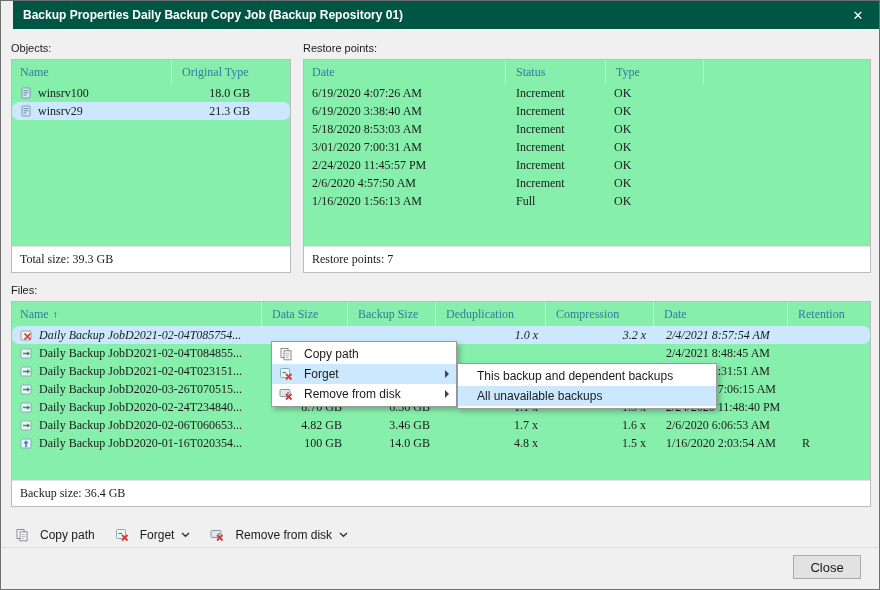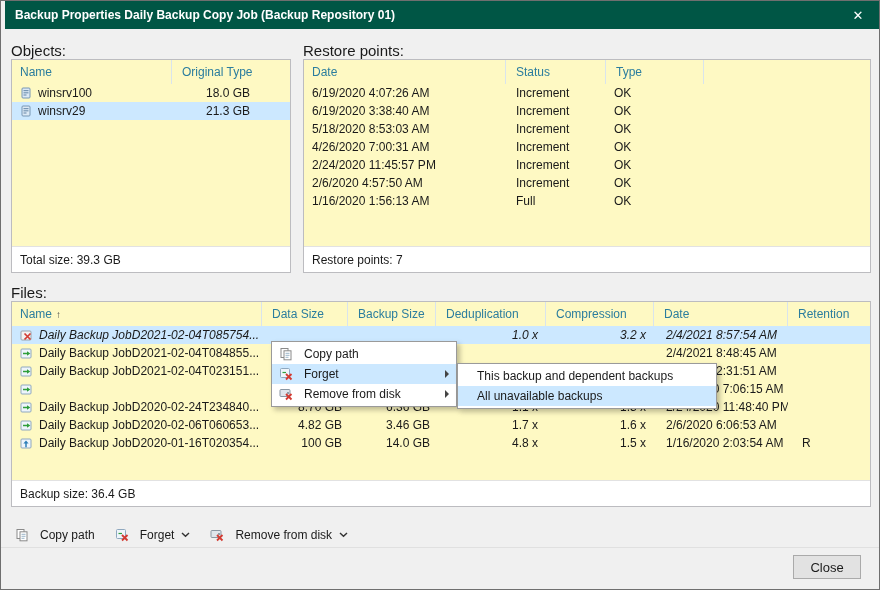--- a/index.html
+++ b/index.html
@@ -1,41 +1,41 @@
 <!DOCTYPE html>
 <html><head>
 <meta charset="utf-8">
 <style>
   * { margin:0; padding:0; box-sizing:border-box; }
   html,body { width:880px; height:590px; }
   body { font-family:"Liberation Sans","DejaVu Sans",sans-serif; font-size:12px; color:#1a1a1a; background:#fff; }
   .window { position:relative; width:880px; height:590px; background:#f0f0f0; border:1px solid #6f6f6f; overflow:hidden; }
 
-  .titlebar { position:absolute; top:0; left:4px; right:0; height:28px; background:#005645; color:#fff; display:flex; align-items:center; padding:0 10px; }
+  .titlebar { position:absolute; top:0; left:12px; right:0; height:28px; background:#005645; color:#fff; display:flex; align-items:center; padding:0 10px; }
   .titlebar .title { flex:1; font-weight:bold; font-size:12px; }
   .close-btn { width:22px; text-align:center; cursor:pointer; font-family:"DejaVu Sans",sans-serif; font-size:13px; }
 
-  .seclabel { position:absolute; font-size:15px; }
+  .seclabel { position:absolute; font-size:11px; }
   .lbl-objects { left:10px; top:41px; }
   .lbl-rp { left:302px; top:41px; }
   .lbl-files { left:10px; top:283px; }
 
-  .panel { position:absolute; background:#fef9c3; border:1px solid #bcbcc0; display:flex; flex-direction:column; overflow:hidden; }
+  .panel { position:absolute; background:#86efac; border:1px solid #bcbcc0; display:flex; flex-direction:column; overflow:hidden;font-family:Liberation Serif, serif; }
   .objects-panel { left:10px; top:58px; width:280px; height:214px; }
   .rp-panel { left:302px; top:58px; width:568px; height:214px; }
   .files-panel { left:10px; top:300px; width:860px; height:206px; }
 
   .grid-header { display:flex; height:24px; flex:none; color:#2b7d9e; }
   .hcell { height:100%; display:flex; align-items:center; padding-left:10px; border-right:1px solid #d9e4ec; white-space:nowrap; overflow:hidden; }
   .hcell.filler { flex:1; border-right:none; }
   .sort-arrow { font-size:10px; color:#444; margin-left:4px; }
 
   .rows { flex:1; overflow:hidden; }
   .row { display:flex; height:18px; align-items:center; }
-  .row.selected { background:#cce8ff; }
+  .row.selected { background:#cce8ff;border-radius:7px; }
   .row.italic .cell { font-style:italic; }
   .cell { display:flex; align-items:center; height:100%; white-space:nowrap; overflow:hidden; }
   .icn { display:inline-flex; margin-right:5px; flex:none; }
 
   
   .oh-name { width:160px; padding-left:8px; }
   .c-oname { width:160px; padding-left:8px; }
   .c-osize { width:104px; justify-content:flex-end; padding-right:26px; }
 
   
@@ -151,21 +151,21 @@
           <div class="cell c-rdate">6/19/2020 3:38:40 AM</div>
           <div class="cell c-rtype">Increment</div>
           <div class="cell c-rstatus">OK</div>
         </div>
         <div class="row">
           <div class="cell c-rdate">5/18/2020 8:53:03 AM</div>
           <div class="cell c-rtype">Increment</div>
           <div class="cell c-rstatus">OK</div>
         </div>
         <div class="row">
-          <div class="cell c-rdate">4/26/2020 7:00:31 AM</div>
+          <div class="cell c-rdate">3/01/2020 7:00:31 AM</div>
           <div class="cell c-rtype">Increment</div>
           <div class="cell c-rstatus">OK</div>
         </div>
         <div class="row">
           <div class="cell c-rdate">2/24/2020 11:45:57 PM</div>
           <div class="cell c-rtype">Increment</div>
           <div class="cell c-rstatus">OK</div>
         </div>
         <div class="row">
           <div class="cell c-rdate">2/6/2020 4:57:50 AM</div>
@@ -252,20 +252,21 @@
         </div>
         <div class="row">
           <div class="cell c-fname">
             <span class="icn">
               <svg width="14" height="13" viewBox="0 0 14 13">
                 <rect x="1" y="2" width="10" height="9" rx="1" fill="#eef5fb" stroke="#8fa8bf"></rect>
                 <path d="M3 6.5h4.5" stroke="#2e9e3a" stroke-width="1.5" fill="none"></path>
                 <path d="M7 4.2L10.3 6.5 7 8.8z" fill="#2e9e3a"></path>
               </svg>
             </span>
+            <span>Daily Backup JobD2020-03-26T070515...</span>
           </div>
           <div class="cell c-fdata"></div>
           <div class="cell c-fbackup"></div>
           <div class="cell c-fdedup"></div>
           <div class="cell c-fcomp"></div>
           <div class="cell c-fdate">3/26/2020 7:06:15 AM</div>
           <div class="cell c-fret"></div>
         </div>
         <div class="row">
           <div class="cell c-fname">

